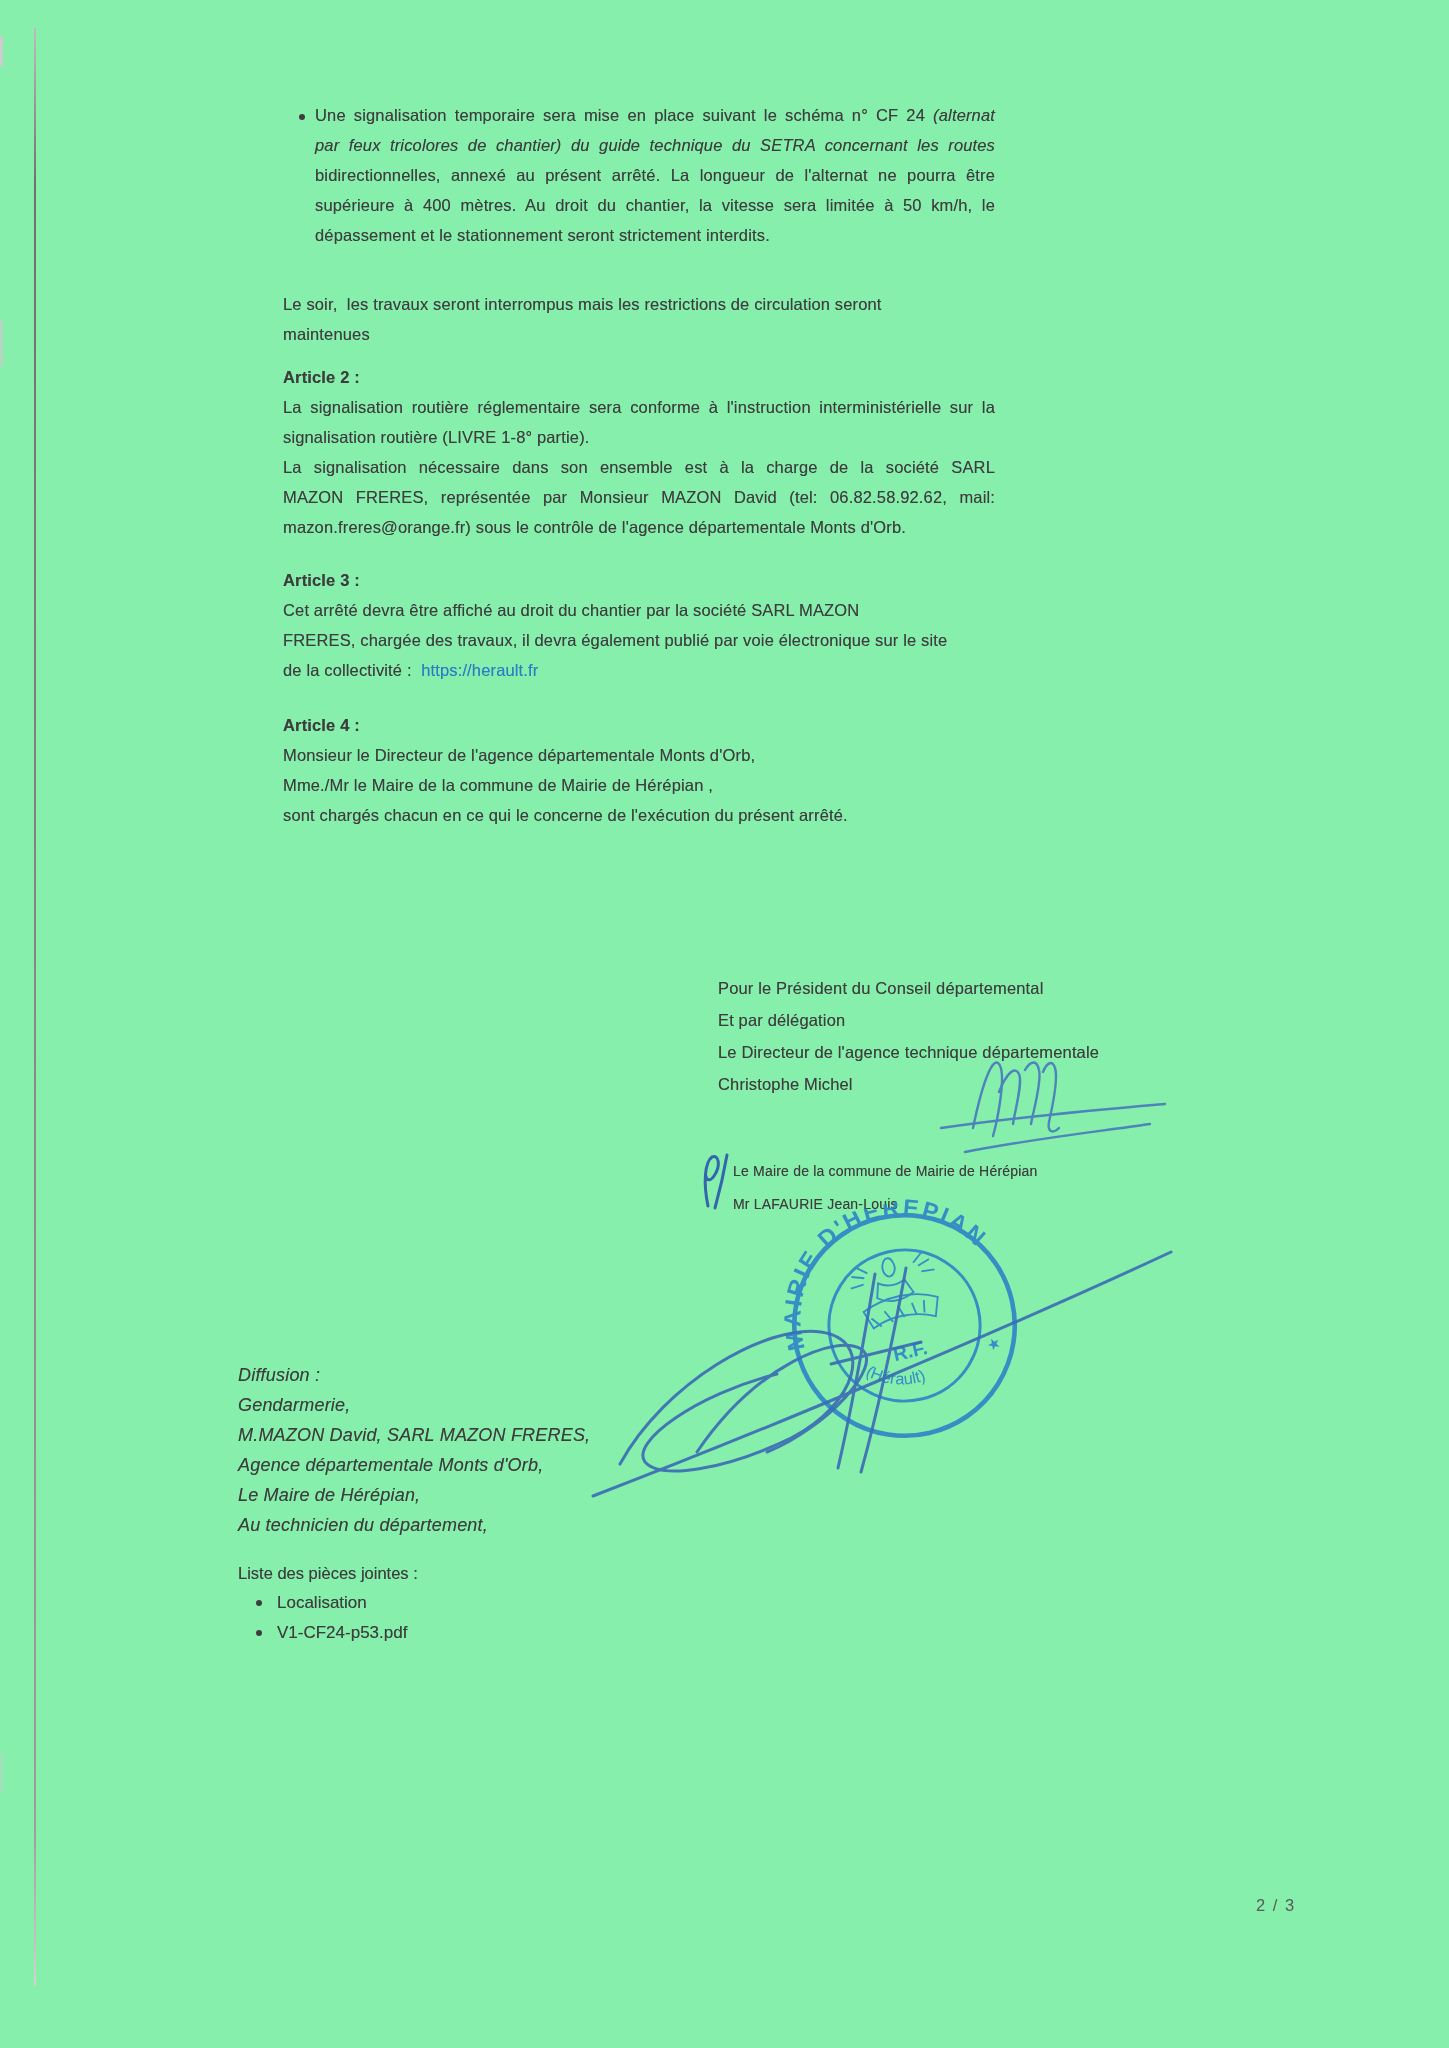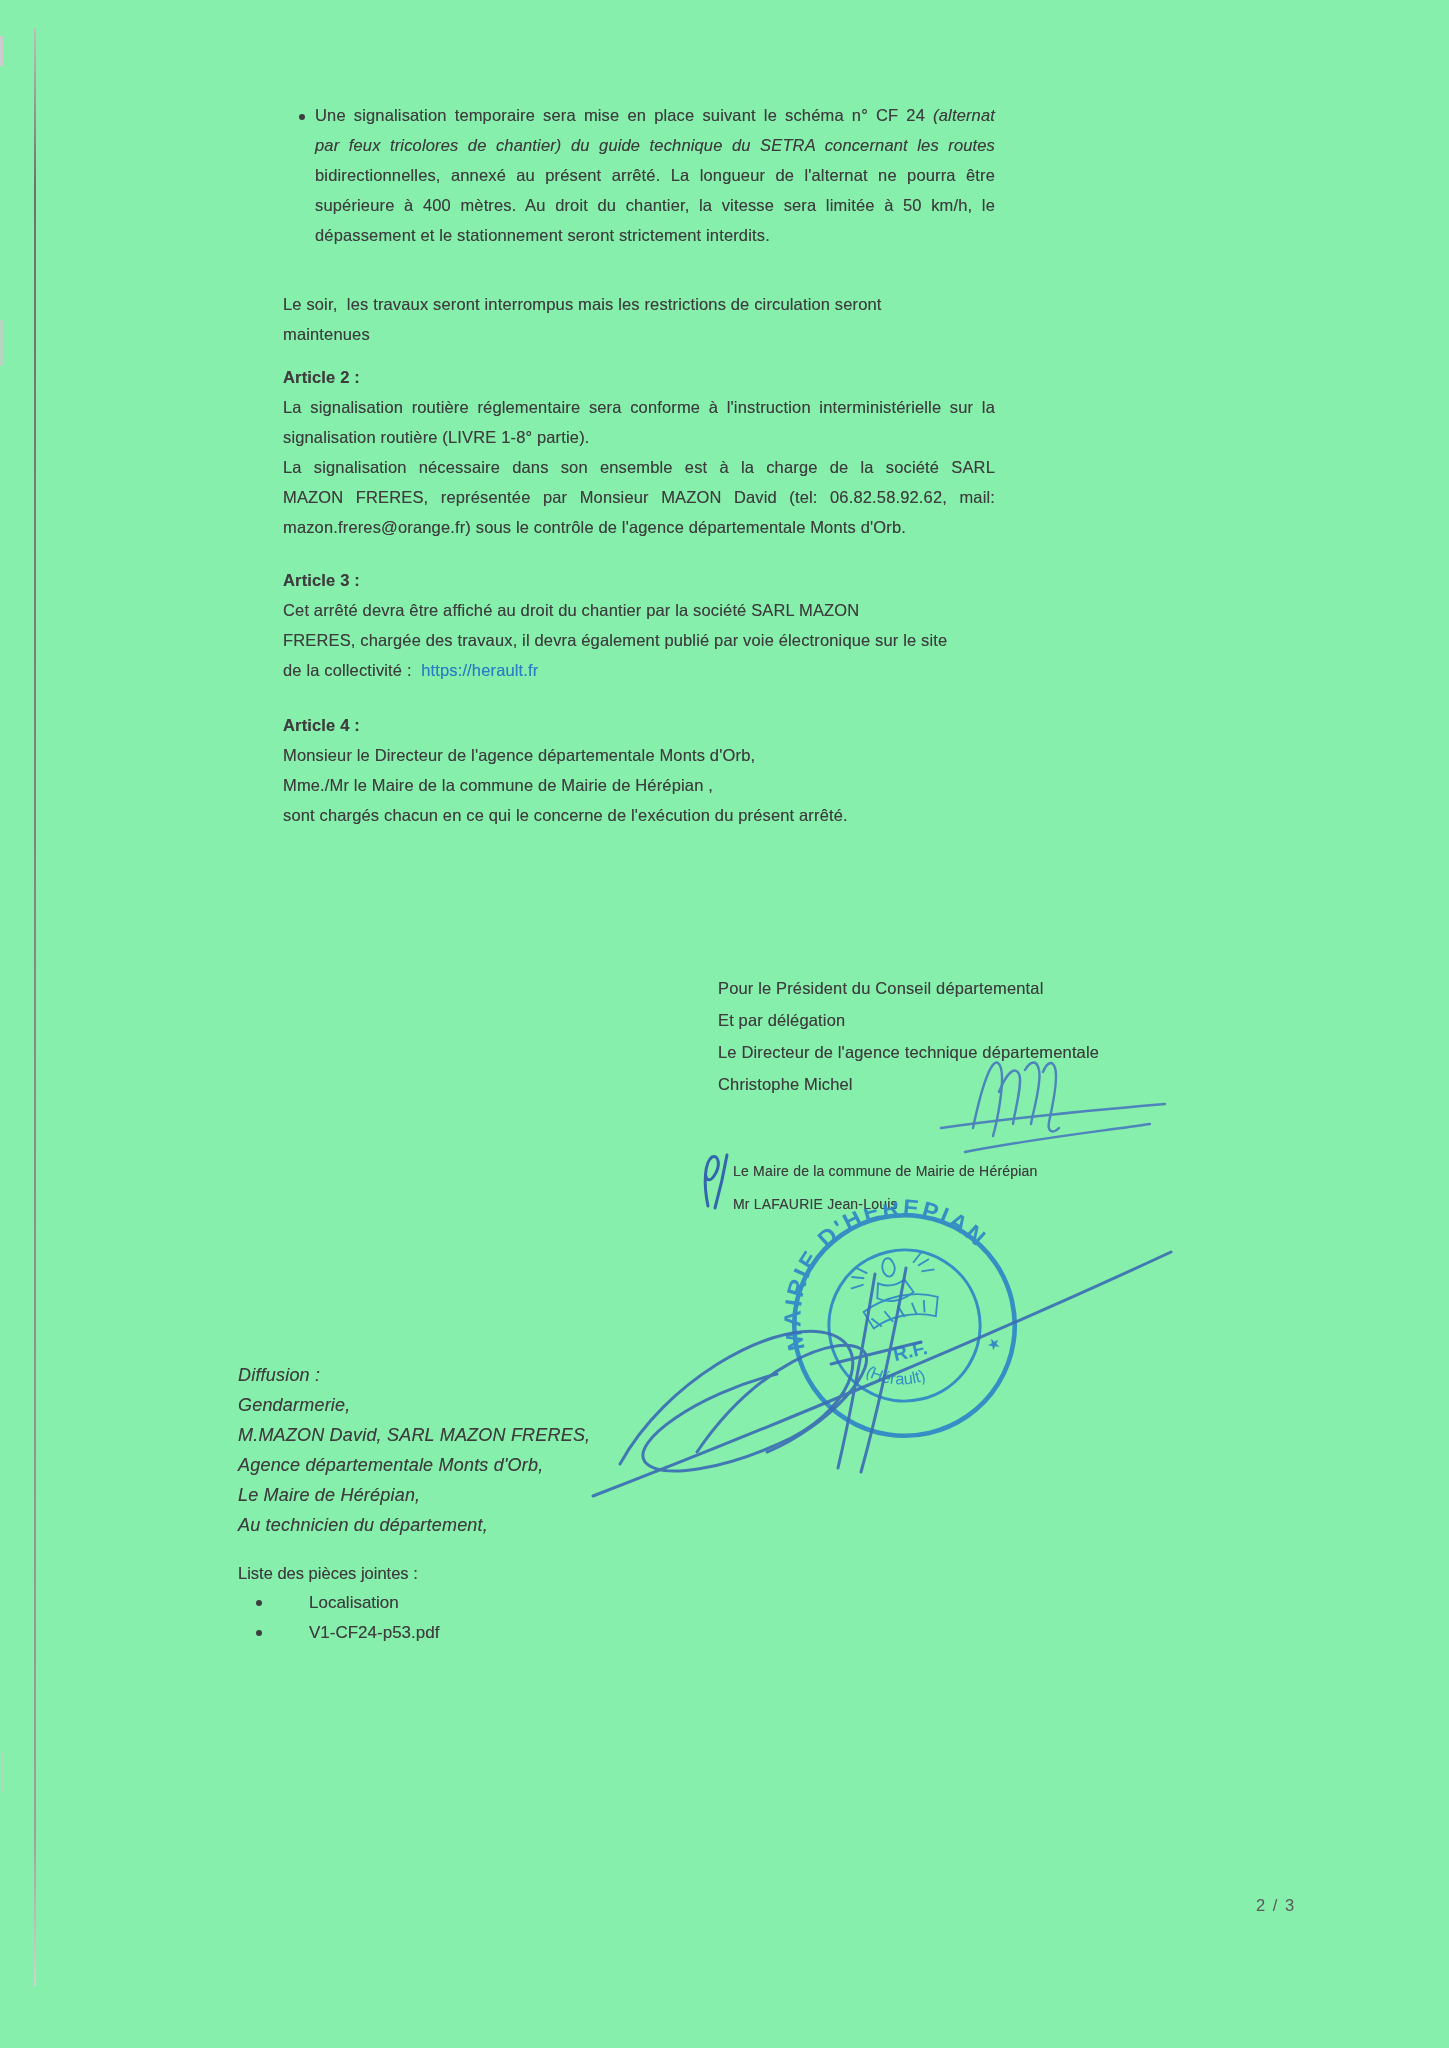--- a/index.html
+++ b/index.html
@@ -19,21 +19,21 @@
   .scanline{background:linear-gradient(to bottom,#bdbdbd,#707070 8%,#8a8a8a 55%,#9d9d9d 92%,#d2d2d2);}
   .smudge{background:#cccccc;}
   .sig-block{font-size:16.5px;line-height:32px;letter-spacing:0.15px;
     text-shadow:0 0 .5px rgba(70,70,70,.55);}
   .mayor-block{font-size:14px;line-height:33px;letter-spacing:0.2px;
     text-shadow:0 0 .5px rgba(70,70,70,.55);}
   .diff-block{font-size:18px;line-height:30px;letter-spacing:0.2px;
     text-shadow:0 0 .5px rgba(70,70,70,.55);font-style:italic;}
   .attach-title{font-size:16.5px;line-height:30px;text-shadow:0 0 .5px rgba(70,70,70,.55);}
   .attach-row{display:flex;align-items:center;font-size:17px;line-height:30px;
-    text-shadow:0 0 .5px rgba(70,70,70,.55);gap:32px;}
+    text-shadow:0 0 .5px rgba(70,70,70,.55);}
   .attach-row .dot{margin:0 15px 0 18px;}
   .pagenum{font-size:16.5px;color:#595959;letter-spacing:1.5px;}
   .stamp{transform:rotate(-13deg);}
   svg text{font-family:"Liberation Sans", sans-serif;}
 </style>
 </head>
 <body>
 
 <div class="page">
 

